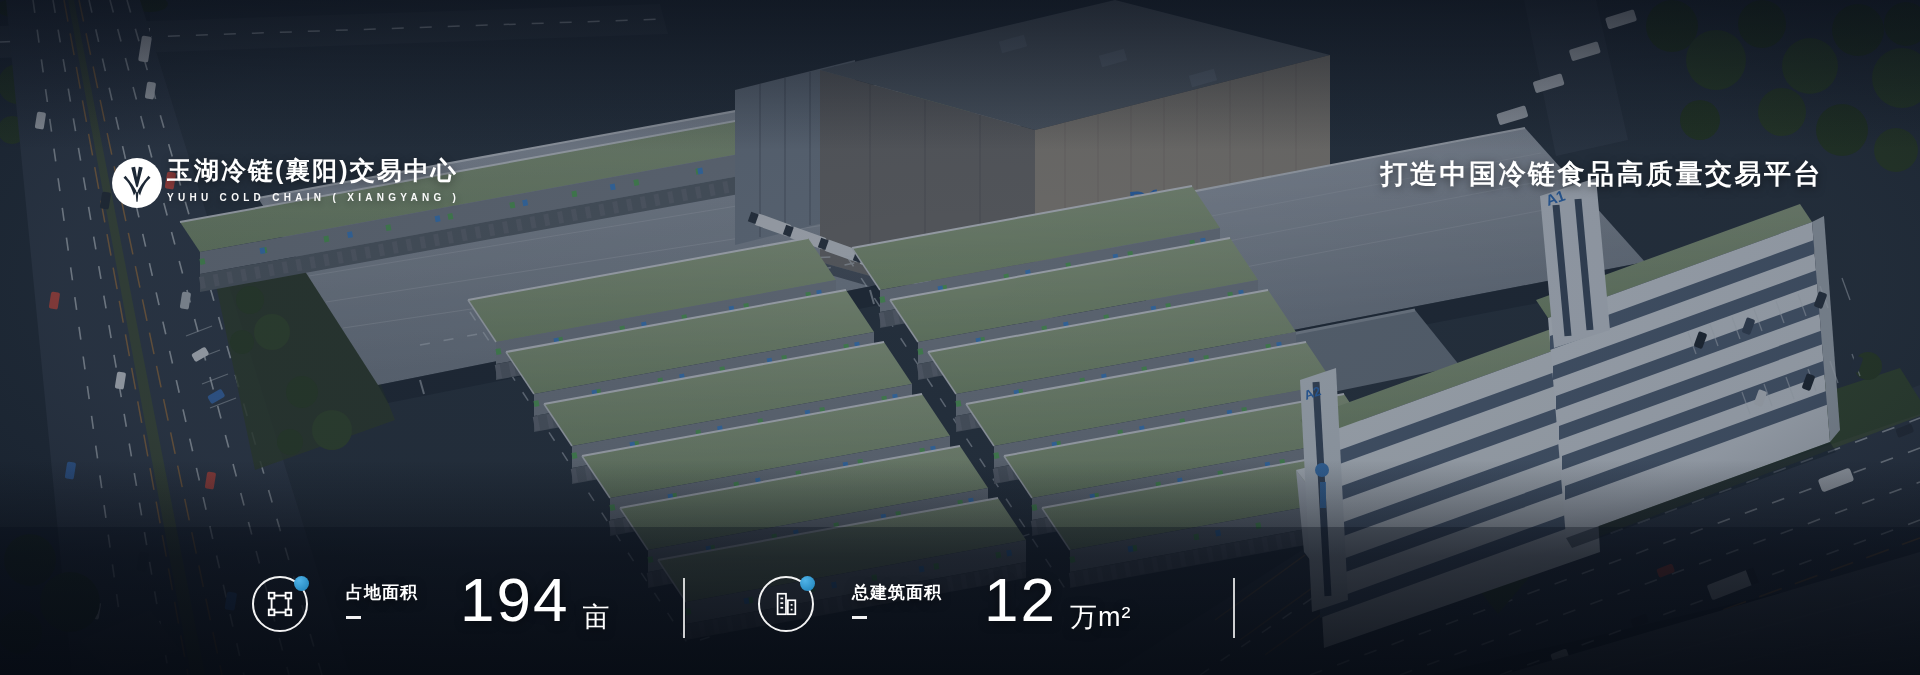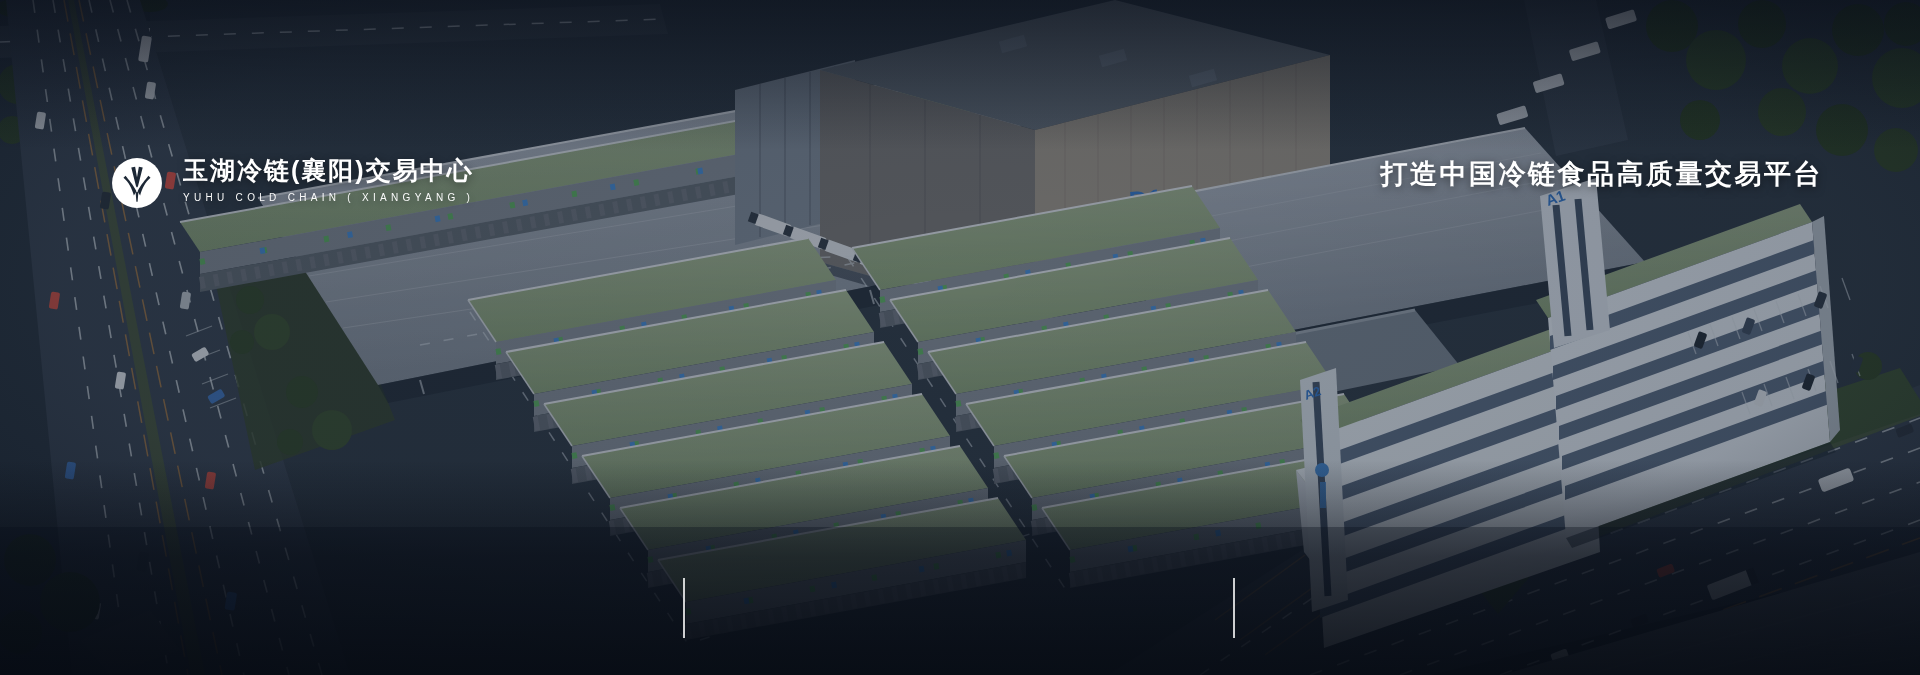--- a/index.html
+++ b/index.html
@@ -2,25 +2,25 @@
 <html lang="zh"><head>
 <meta charset="utf-8">
 <title>玉湖冷链(襄阳)交易中心</title>
 <style>
   html,body{margin:0;padding:0;background:#10161f;}
   .hero{position:relative;width:1920px;height:675px;overflow:hidden;
         font-family:"Liberation Sans","DejaVu Sans",sans-serif;color:#fff;}
   .scene{position:absolute;left:0;top:0;width:1920px;height:675px;display:block;}
 
   
-  .brand{position:absolute;left:111px;top:157px;display:flex;gap:20px;align-items:flex-start;
+  .brand{position:absolute;left:111px;top:157px;display:flex;gap:4px;align-items:flex-start;
          text-shadow:0 2px 8px rgba(0,0,0,.45);}
   .brand-mark{width:52px;height:52px;flex:0 0 auto;}
   .brand-zh{font-size:25px;font-weight:700;letter-spacing:2px;line-height:1.1;white-space:nowrap;}
-  .brand-en{font-size:10px;font-weight:400;letter-spacing:4.3px;margin-top:7px;opacity:.97;white-space:nowrap;}
+  .brand-en{font-size:10px;font-weight:700;letter-spacing:4.3px;margin-top:7px;opacity:.97;white-space:nowrap;}
 
   
   .slogan{position:absolute;right:97px;top:156px;text-align:right;text-shadow:0 2px 8px rgba(0,0,0,.5);}
   .slogan-zh{font-size:27px;font-weight:700;letter-spacing:2.5px;white-space:nowrap;}
   .slogan-en{font-size:11px;font-weight:700;letter-spacing:.4px;margin-top:6px;opacity:.97;white-space:nowrap;}
 
   
   .stat{position:absolute;top:576px;display:flex;align-items:flex-start;height:62px;
         text-shadow:0 2px 10px rgba(0,0,0,.5);}
   .stat1{left:252px}.stat2{left:758px}.stat3{left:1302px}
@@ -439,20 +439,61 @@
     <div>
       <div class="brand-zh">玉湖冷链(襄阳)交易中心</div>
       <div class="brand-en">YUHU COLD CHAIN ( XIANGYANG )</div>
     </div>
   </div>
 
   <div class="slogan">
     <div class="slogan-zh">打造中国冷链食品高质量交易平台</div>
   </div>
 
+  <div class="stat stat1">
+    <div class="stat-icon">
+      <svg width="28" height="28" viewBox="0 0 30 30" fill="none" stroke="#ffffff" stroke-width="2">
+        <rect x="3" y="3" width="6" height="6"></rect>
+          <rect x="21" y="3" width="6" height="6"></rect>
+        <rect x="3" y="21" width="6" height="6"></rect>
+          <rect x="21" y="21" width="6" height="6"></rect>
+        <line x1="9" y1="6" x2="21" y2="6"></line>
+          <line x1="9" y1="24" x2="21" y2="24"></line>
+        <line x1="6" y1="9" x2="6" y2="21"></line>
+          <line x1="24" y1="9" x2="24" y2="21"></line>
+      </svg>
+      <span class="stat-dot"></span>
+    </div>
+    <div class="stat-meta">
+      <div class="stat-label">占地面积</div>
+      <div class="stat-dash"></div>
+    </div>
+    <div class="stat-value">194</div>
+    <div class="stat-unit">亩</div>
+  </div>
 
   <div class="divider div1"></div>
 
+  <div class="stat stat2">
+    <div class="stat-icon">
+      <svg width="28" height="28" viewBox="0 0 30 30" fill="none" stroke="#ffffff" stroke-width="1.8">
+        <rect x="6" y="4" width="9" height="22"></rect>
+        <rect x="17" y="11" width="8" height="15"></rect>
+        <line x1="9" y1="9" x2="12" y2="9"></line>
+          <line x1="9" y1="14" x2="12" y2="14"></line>
+        <line x1="9" y1="19" x2="12" y2="19"></line>
+        <line x1="20" y1="16" x2="22" y2="16"></line>
+          <line x1="20" y1="21" x2="22" y2="21"></line>
+      </svg>
+      <span class="stat-dot"></span>
+    </div>
+    <div class="stat-meta">
+      <div class="stat-label">总建筑面积</div>
+      <div class="stat-dash"></div>
+    </div>
+    <div class="stat-value">12</div>
+    <div class="stat-unit">万m²</div>
+  </div>
 
   <div class="divider div2"></div>
 
 
 </div>
 
 </body></html>

